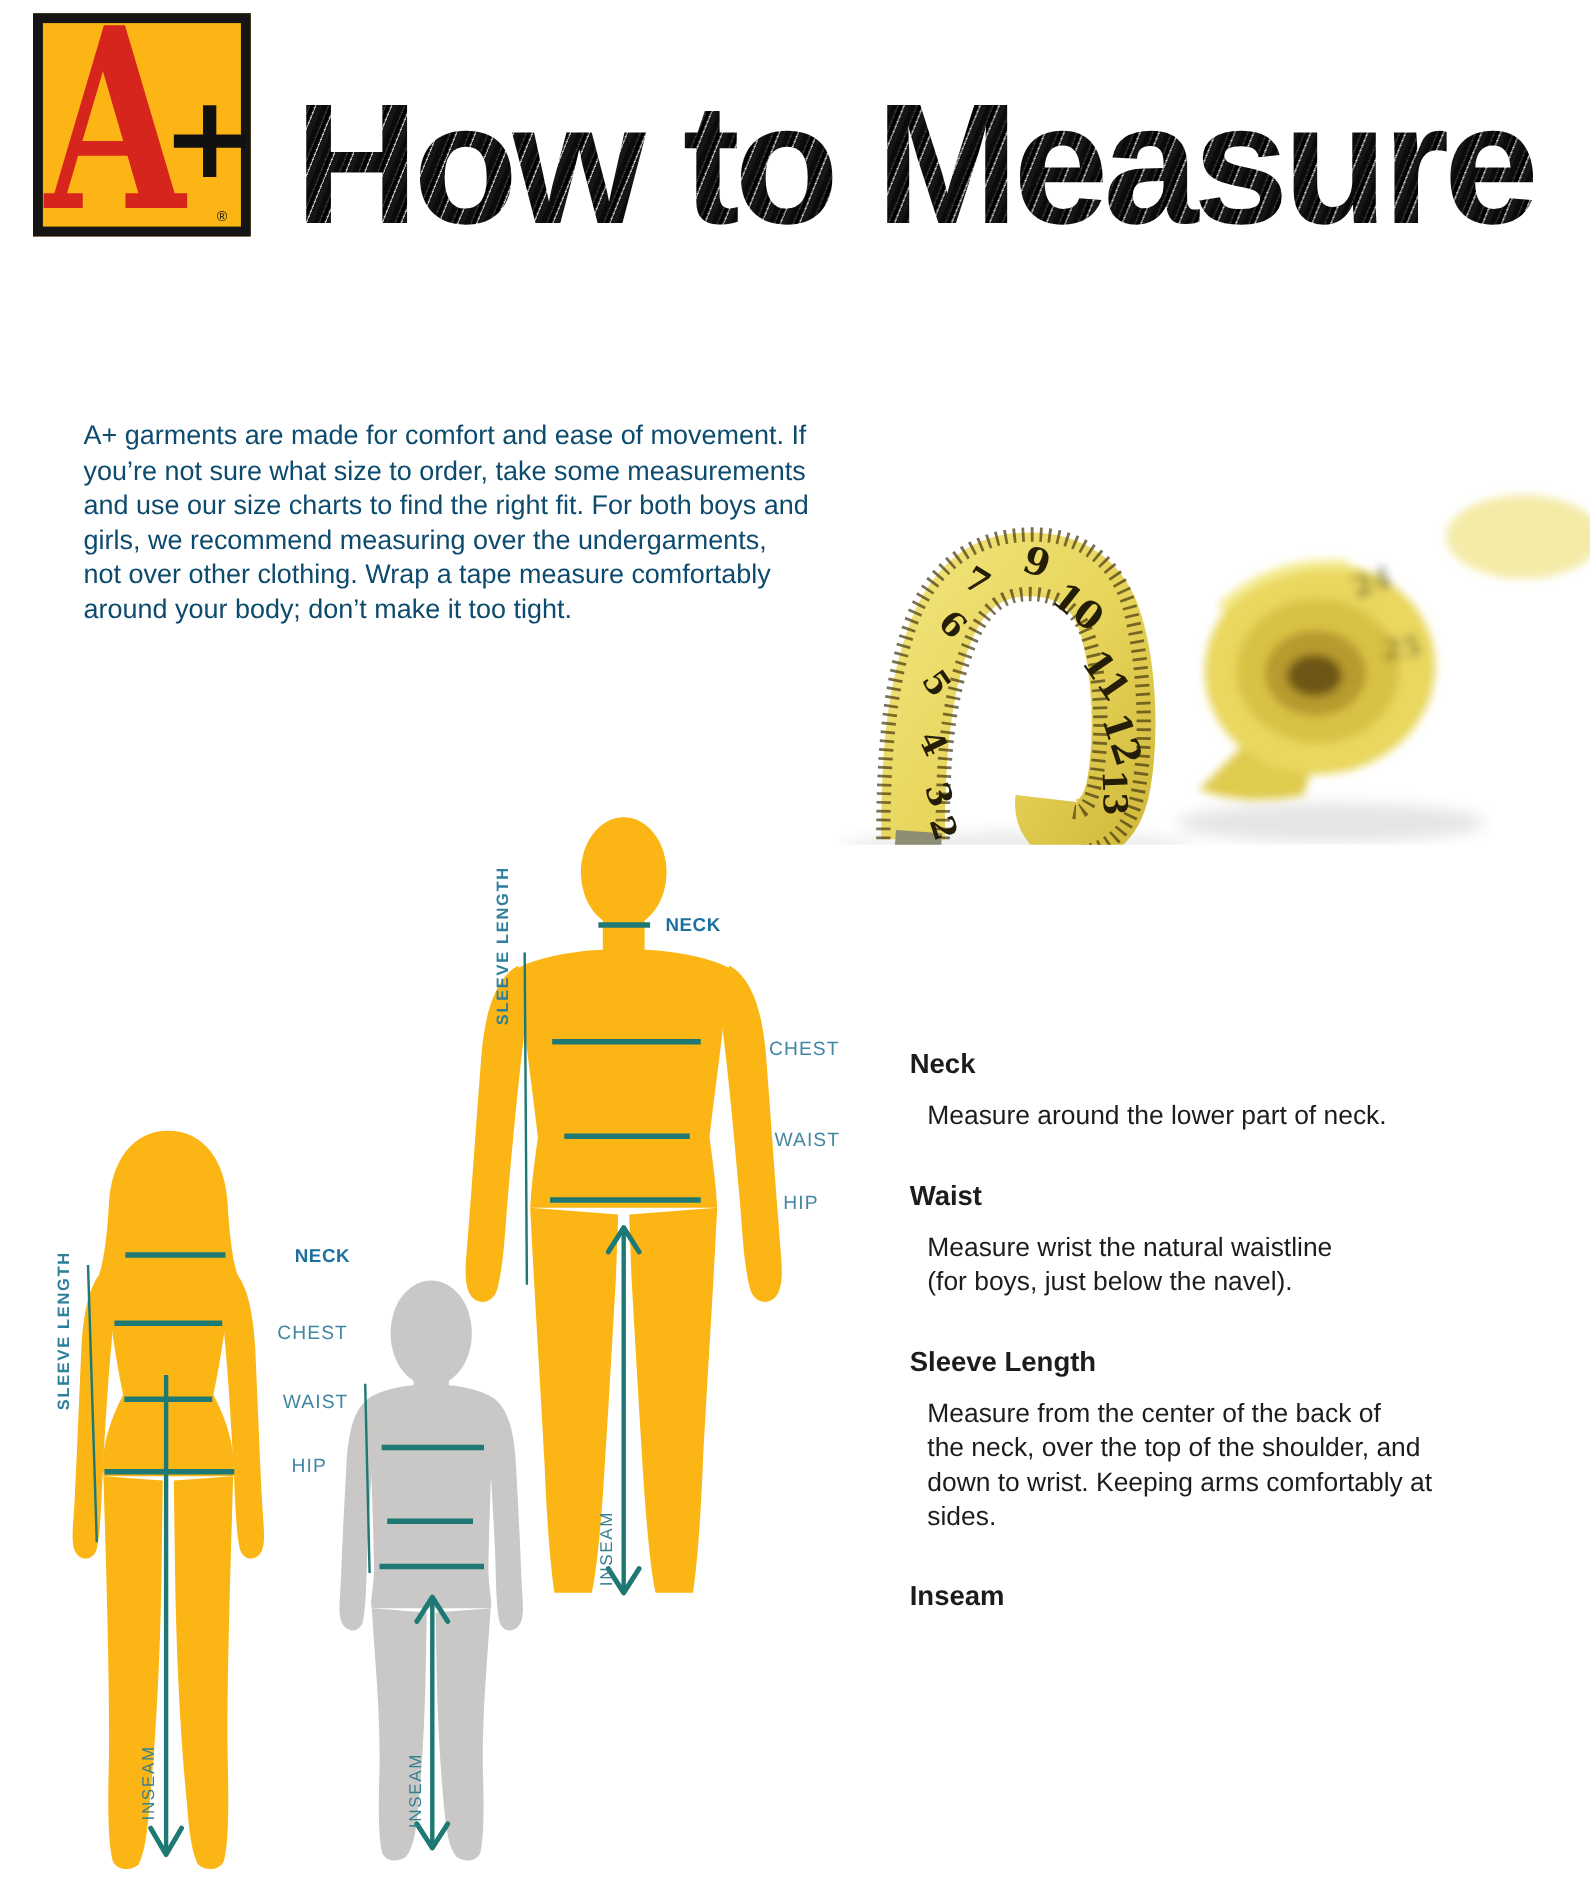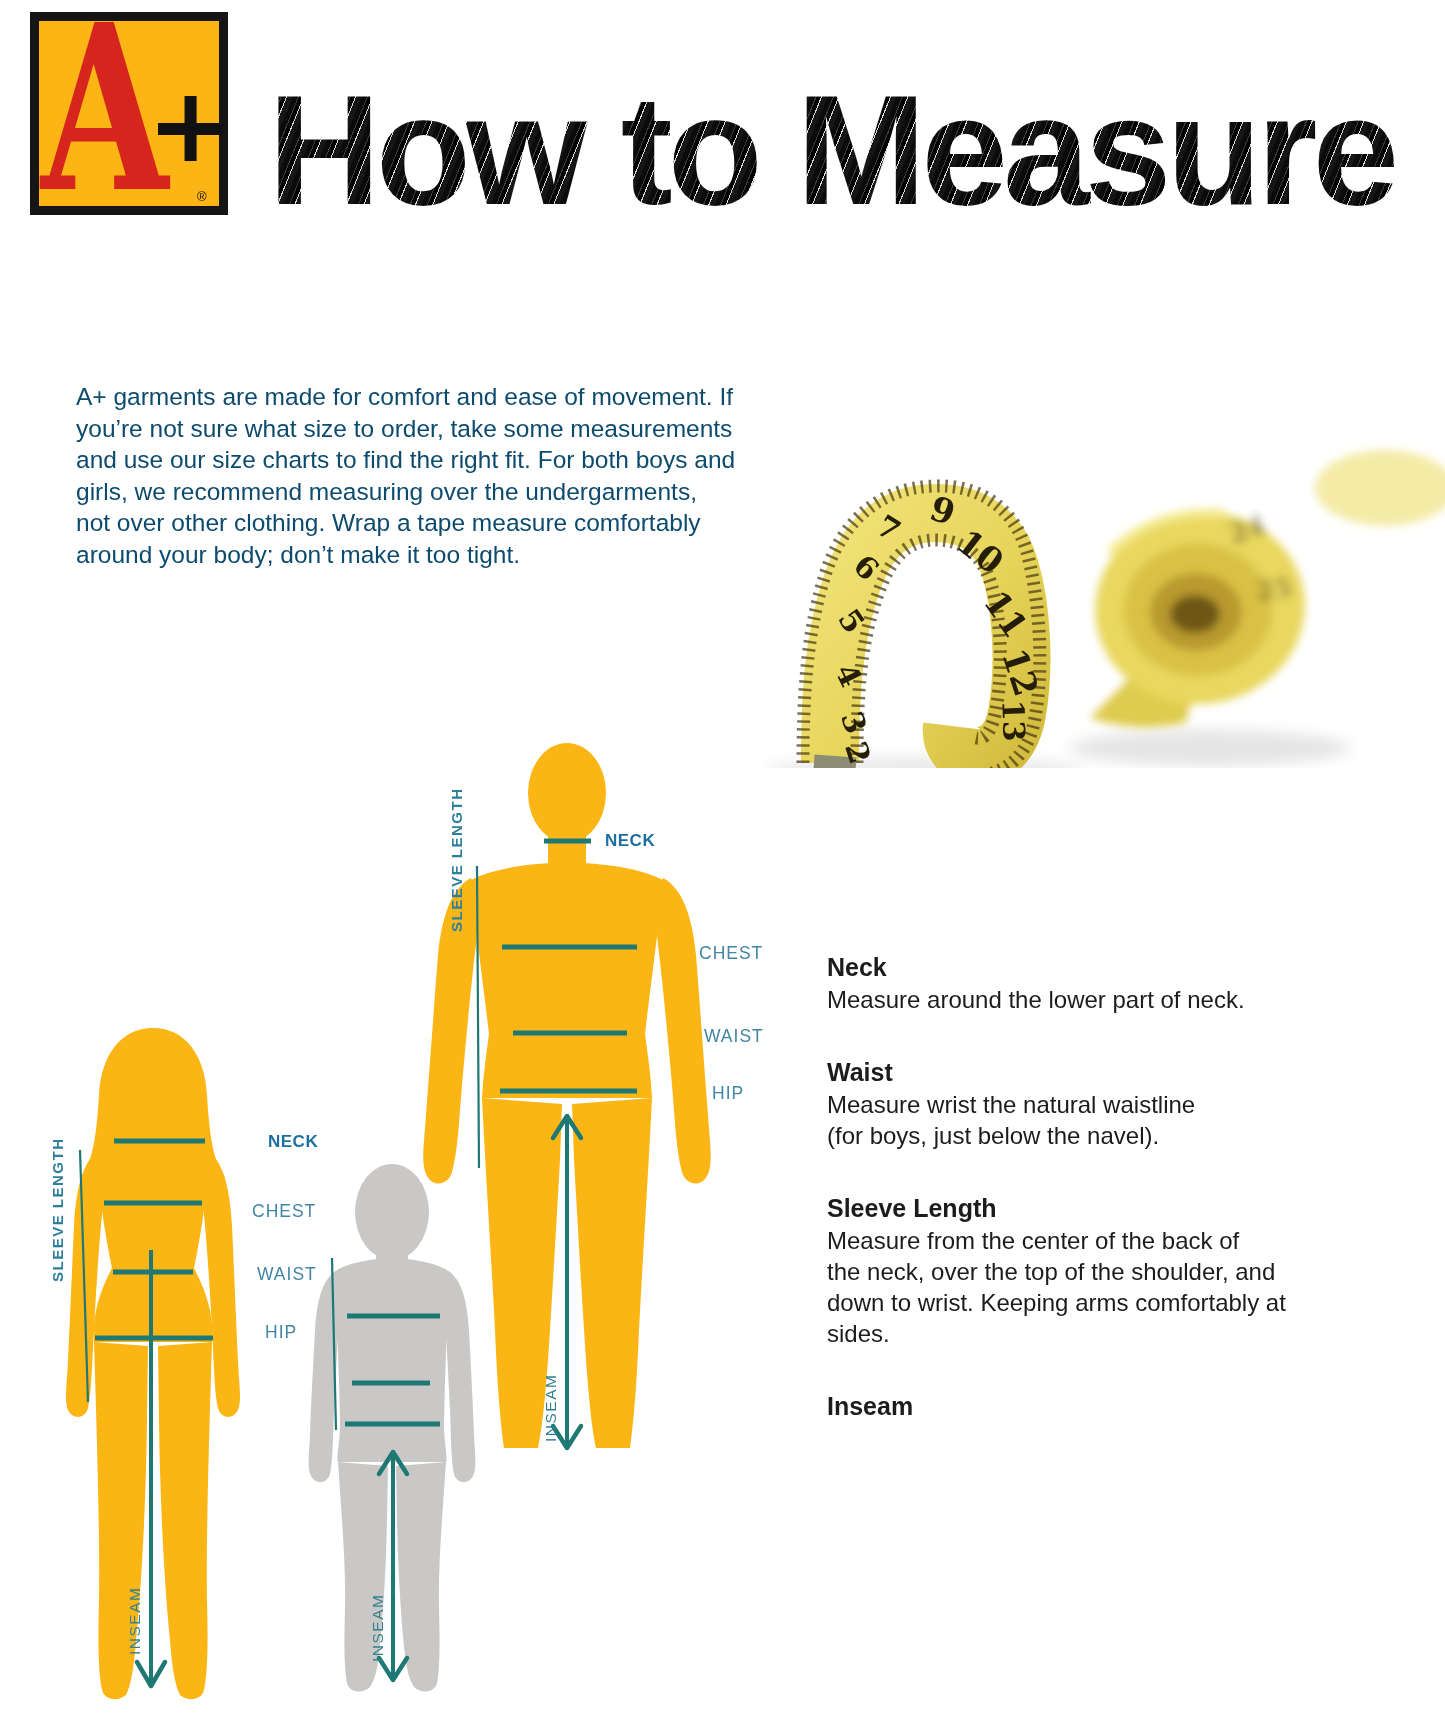--- a/index.html
+++ b/index.html
@@ -23,21 +23,21 @@
          -webkit-background-clip:text;background-clip:text;color:transparent;text-decoration:underline;}
 
   
   .intro{position:absolute;left:30px;top:381px;width:700px;font-size:24.5px;line-height:31.5px;
          color:#0c4a6e;white-space:pre-line;margin-left:46px;}
 
   
   .instructions{position:absolute;left:827px;top:952px;width:520px;color:#1c1c1c;}
   .instr-section{margin:0 0 42px 0;}
   .instr-heading{font-size:25px;font-weight:700;line-height:31px;margin:0 0 1px 0;}
-  .instr-body{font-size:24px;line-height:31px;margin:0;white-space:pre-line;}
+  .instr-body{font-size:24px;line-height:31px;margin:16px;white-space:pre-line;}
 
   
   .tape-svg{position:absolute;left:730px;top:418px;width:715px;height:350px;}
   .figures-svg{position:absolute;left:0;top:640px;width:770px;height:1090px;}
 
   .fig-yellow{fill:#FBB616;}
   .fig-gray{fill:#C9C8C6;}
   .mline{stroke:#1E7873;stroke-width:5;}
   .sline{stroke:#1E7873;stroke-width:2.2;}
   .aline{stroke:#1E7873;stroke-width:4;fill:none;}

